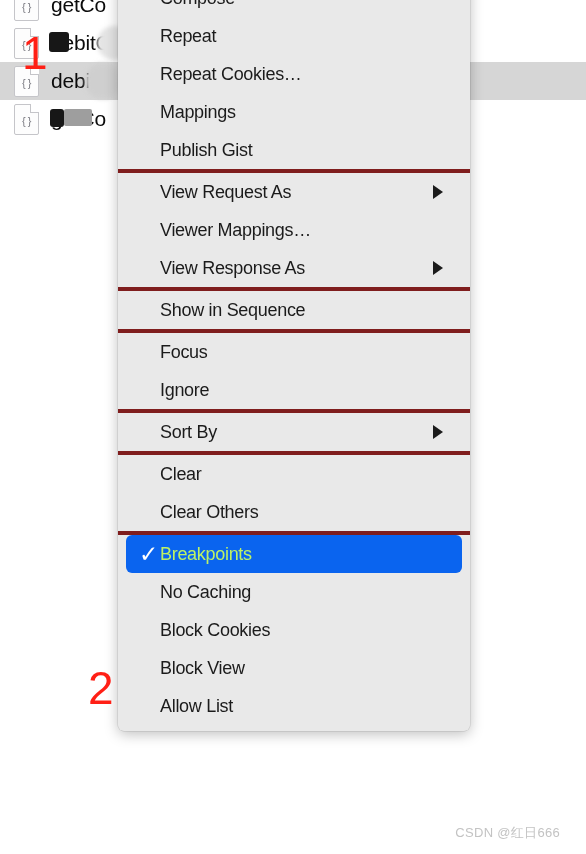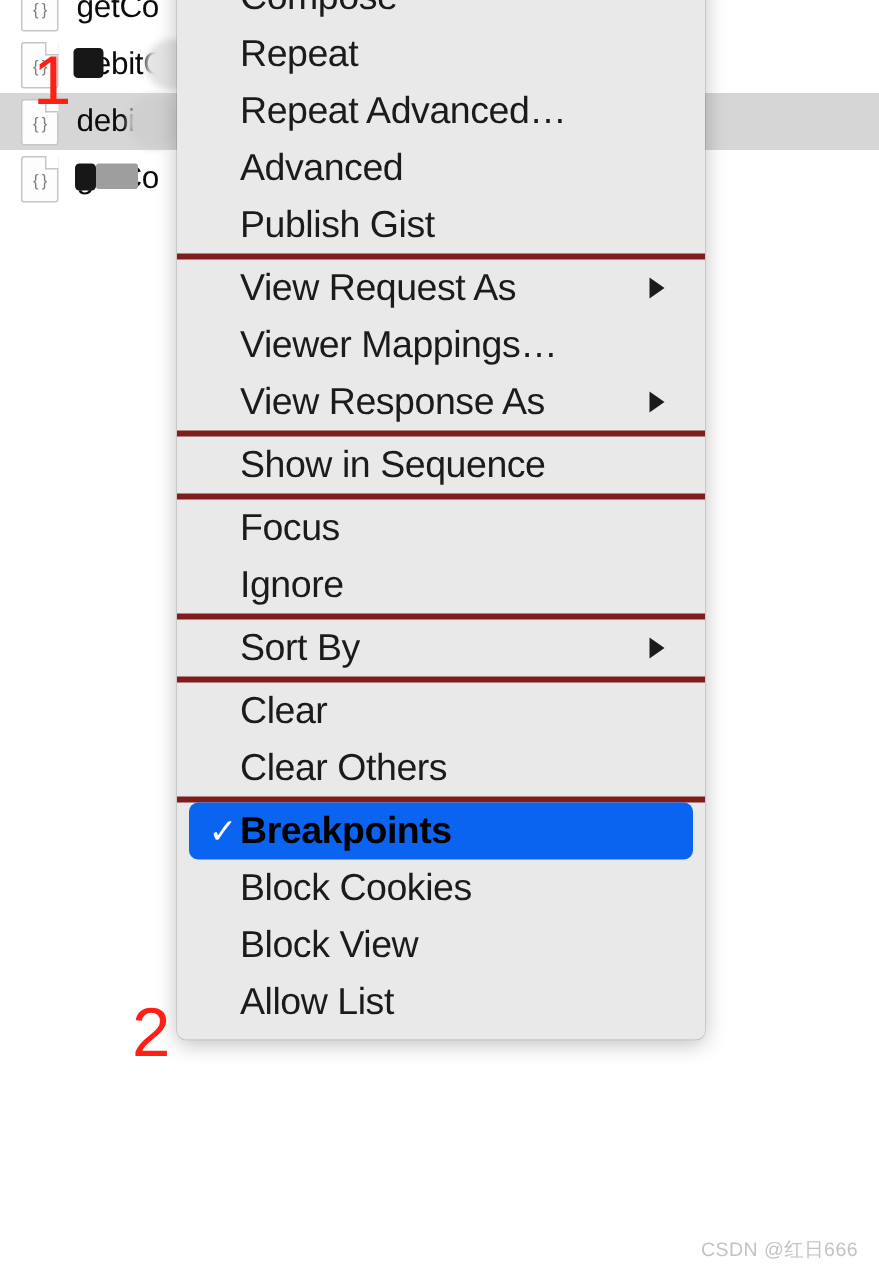--- a/index.html
+++ b/index.html
@@ -132,58 +132,58 @@
     width: 26px;
     flex: 0 0 auto;
     font-size: 23px;
     line-height: 1;
     color: #ffffff;
     text-align: left;
     padding-left: 5px;
     box-sizing: border-box;
   }
   .menu-item .label {
-    font-size: 25px;
+    font-size: 18px;
     color: #1b1b1b;
     white-space: nowrap;
     letter-spacing: -0.3px;
   }
   .menu-item .arrow-slot {
     margin-left: auto;
     width: 20px;
     flex: 0 0 auto;
     display: flex;
     align-items: center;
     justify-content: center;
   }
   .menu-item .arrow-slot svg { display: block; }
 
   .menu-item.highlighted {
     background: #0a64ef;
   }
-  .menu-item.highlighted .label { color: #000000; font-weight: bold; }
+  .menu-item.highlighted .label { color: #bef264; }
 
   
   .annotation {
     position: absolute;
     color: #ff1f15;
     font-family: "Liberation Sans", sans-serif;
     font-size: 46px;
     line-height: 1;
     font-weight: 400;
     z-index: 40;
     pointer-events: none;
   }
   #annotation-1 { left: 22px; top: 30px; }
   #annotation-2 { left: 88px; top: 665px; }
 
   
   #watermark {
     position: absolute;
-    right: 14px;
+    right: 26px;
     bottom: 12px;
     font-size: 13px;
     color: #c3c3c3;
     letter-spacing: 0.3px;
     z-index: 50;
   }
 </style>
 </head>
 <body>
 
@@ -240,26 +240,26 @@
         <span class="label">Compose</span>
         <span class="arrow-slot"></span>
       </div>
       <div class="menu-item">
         <span class="check-slot"></span>
         <span class="label">Repeat</span>
         <span class="arrow-slot"></span>
       </div>
       <div class="menu-item">
         <span class="check-slot"></span>
-        <span class="label">Repeat Advanced…</span>
-        <span class="arrow-slot"></span>
-      </div>
-      <div class="menu-item">
-        <span class="check-slot"></span>
-        <span class="label">Advanced</span>
+        <span class="label">Repeat Cookies…</span>
+        <span class="arrow-slot"></span>
+      </div>
+      <div class="menu-item">
+        <span class="check-slot"></span>
+        <span class="label">Mappings</span>
         <span class="arrow-slot"></span>
       </div>
       <div class="menu-item">
         <span class="check-slot"></span>
         <span class="label">Publish Gist</span>
         <span class="arrow-slot"></span>
       </div>
     </div>
     <div class="menu-section">
       <div class="menu-item">
@@ -329,20 +329,25 @@
       </div>
     </div>
     <div class="menu-section">
       <div class="menu-item highlighted">
         <span class="check-slot">✓</span>
         <span class="label">Breakpoints</span>
         <span class="arrow-slot"></span>
       </div>
       <div class="menu-item">
         <span class="check-slot"></span>
+        <span class="label">No Caching</span>
+        <span class="arrow-slot"></span>
+      </div>
+      <div class="menu-item">
+        <span class="check-slot"></span>
         <span class="label">Block Cookies</span>
         <span class="arrow-slot"></span>
       </div>
       <div class="menu-item">
         <span class="check-slot"></span>
         <span class="label">Block View</span>
         <span class="arrow-slot"></span>
       </div>
       <div class="menu-item">
         <span class="check-slot"></span>

